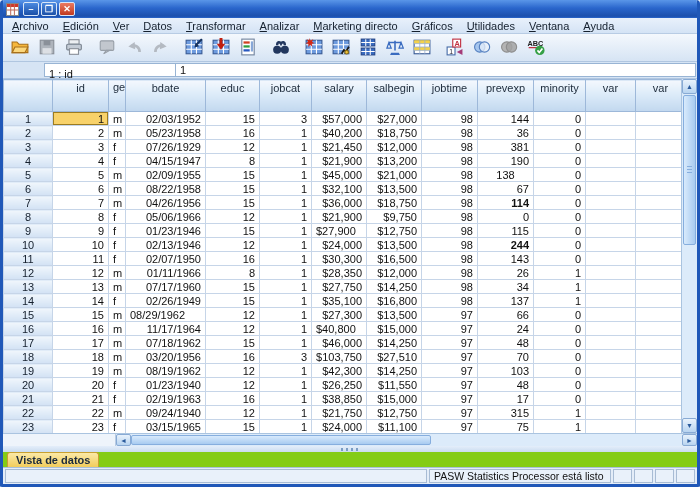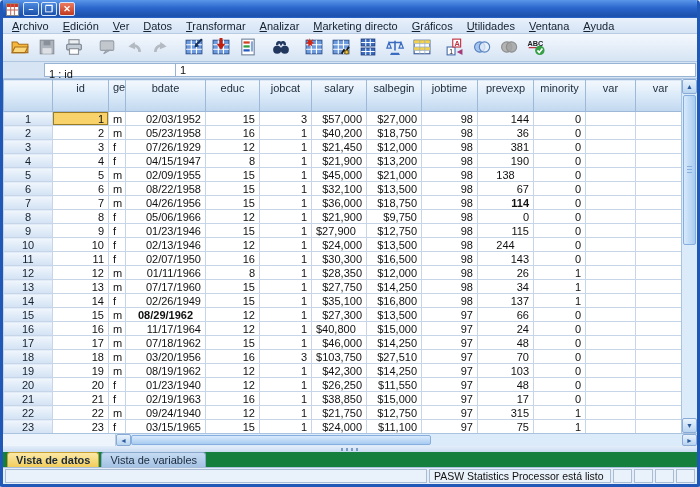--- a/index.html
+++ b/index.html
@@ -69,21 +69,21 @@
   .hscroll{flex:1;display:flex;background:#dcebfa;}
   .hscroll .sarrow{flex:0 0 15px;height:100%;}
   .hthumb{width:300px;margin:1px 0;border:1px solid #86aede;border-radius:2px;
     background:linear-gradient(180deg,#d8eafc,#a8cbf0);}
   .htrack{flex:1;}
   
   .splitter{height:6px;flex:0 0 6px;background:linear-gradient(180deg,#e4eefa,#cadcf0);
     display:flex;align-items:center;justify-content:center;}
   .splitter .dots{width:18px;height:3px;
     background:repeating-linear-gradient(90deg,#7a9cc4 0 2px,transparent 2px 5px);}
-  .tabsrow{height:16px;flex:0 0 16px;background:#15803d;display:flex;align-items:flex-end;
+  .tabsrow{height:16px;flex:0 0 16px;background:#84cc16;display:flex;align-items:flex-end;
     padding-left:4px;gap:2px;border-bottom:1px solid #a8c0dc;}
   .tab{padding:1px 8px 1px;border:1px solid #88a8cc;border-bottom:none;border-radius:3px 3px 0 0;
     background:linear-gradient(180deg,#c6dbf2,#a4c2e4);color:#1a2a3c;line-height:12px;}
   .tab.active{background:linear-gradient(180deg,#fbe9a6,#f2cd5c);border-color:#c8a030;font-weight:bold;}
   .statusbar{height:16px;flex:0 0 16px;background:#e4edf8;display:flex;gap:2px;padding:1px 2px;}
   .spanel{border:1px solid #a8bcd4;background:#e9f1fa;line-height:12px;padding:0 4px;white-space:nowrap;}
   .spanel.main{flex:1;}
   .spanel.msg{width:182px;font-size:10.5px;}
   .spanel.tiny{width:19px;}
 </style>
@@ -436,21 +436,21 @@
             <tr>
               <td class="rowhdr">10</td>
               <td class="cell" style="text-align: right;">10</td>
               <td class="cell" style="text-align: left;">f</td>
               <td class="cell" style="text-align: right;">02/13/1946</td>
               <td class="cell" style="text-align: right;">12</td>
               <td class="cell" style="text-align: right;">1</td>
               <td class="cell" style="text-align: right;">$24,000</td>
               <td class="cell" style="text-align: right;">$13,500</td>
               <td class="cell" style="text-align: right;">98</td>
-              <td class="cell" style="text-align: center;">244</td>
+              <td class="cell" style="text-align: right; font-weight: bold;">244</td>
               <td class="cell" style="text-align: right;">0</td>
               <td class="cell" style="text-align: right;"></td>
               <td class="cell" style="text-align: right;"></td>
             </tr>
             <tr>
               <td class="rowhdr">11</td>
               <td class="cell" style="text-align: right;">11</td>
               <td class="cell" style="text-align: left;">f</td>
               <td class="cell" style="text-align: right;">02/07/1950</td>
               <td class="cell" style="text-align: right;">16</td>
@@ -505,21 +505,21 @@
               <td class="cell" style="text-align: right;">98</td>
               <td class="cell" style="text-align: right;">137</td>
               <td class="cell" style="text-align: right;">1</td>
               <td class="cell" style="text-align: right;"></td>
               <td class="cell" style="text-align: right;"></td>
             </tr>
             <tr>
               <td class="rowhdr">15</td>
               <td class="cell" style="text-align: right;">15</td>
               <td class="cell" style="text-align: left;">m</td>
-              <td class="cell" style="text-align: center; font-weight: bold;">08/29/1962</td>
+              <td class="cell" style="text-align: left;">08/29/1962</td>
               <td class="cell" style="text-align: right;">12</td>
               <td class="cell" style="text-align: right;">1</td>
               <td class="cell" style="text-align: right;">$27,300</td>
               <td class="cell" style="text-align: right;">$13,500</td>
               <td class="cell" style="text-align: right;">97</td>
               <td class="cell" style="text-align: right;">66</td>
               <td class="cell" style="text-align: right;">0</td>
               <td class="cell" style="text-align: right;"></td>
               <td class="cell" style="text-align: right;"></td>
             </tr>
@@ -665,21 +665,20 @@
       <div class="sarrow">►</div>
     </div>
   </div>
 
   <div class="splitter">
       <div class="dots"></div>
     </div>
 
   <div class="tabsrow">
     <div class="tab active">Vista de datos</div>
-    <div class="tab">Vista de variables</div>
   </div>
 
   <div class="statusbar">
     <div class="spanel main"></div>
     <div class="spanel msg">PASW Statistics Processor está listo</div>
     <div class="spanel tiny"></div>
     <div class="spanel tiny"></div>
     <div class="spanel tiny"></div>
     <div class="spanel tiny"></div>
   </div>

